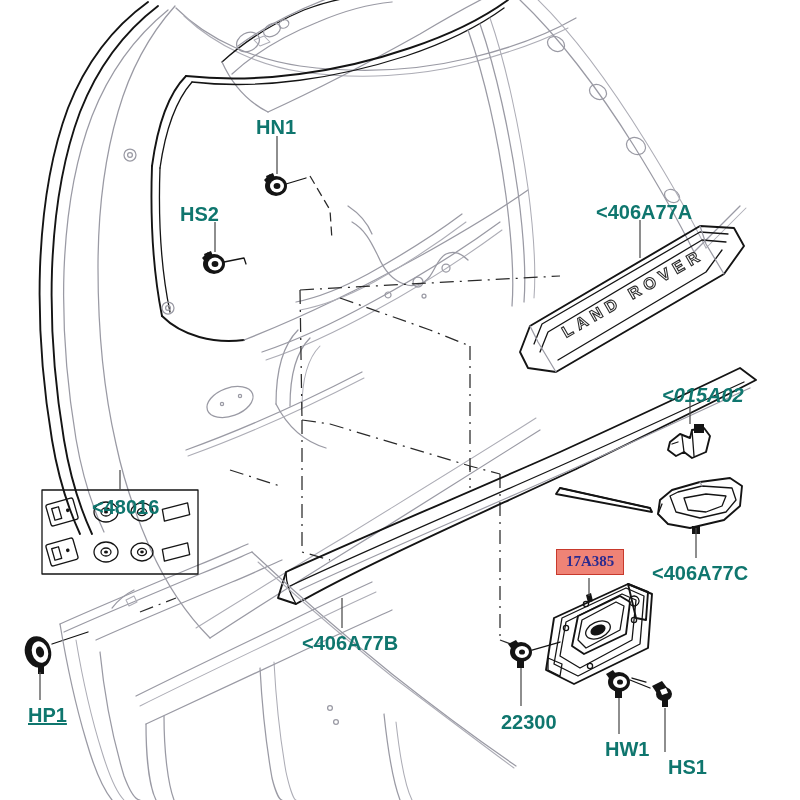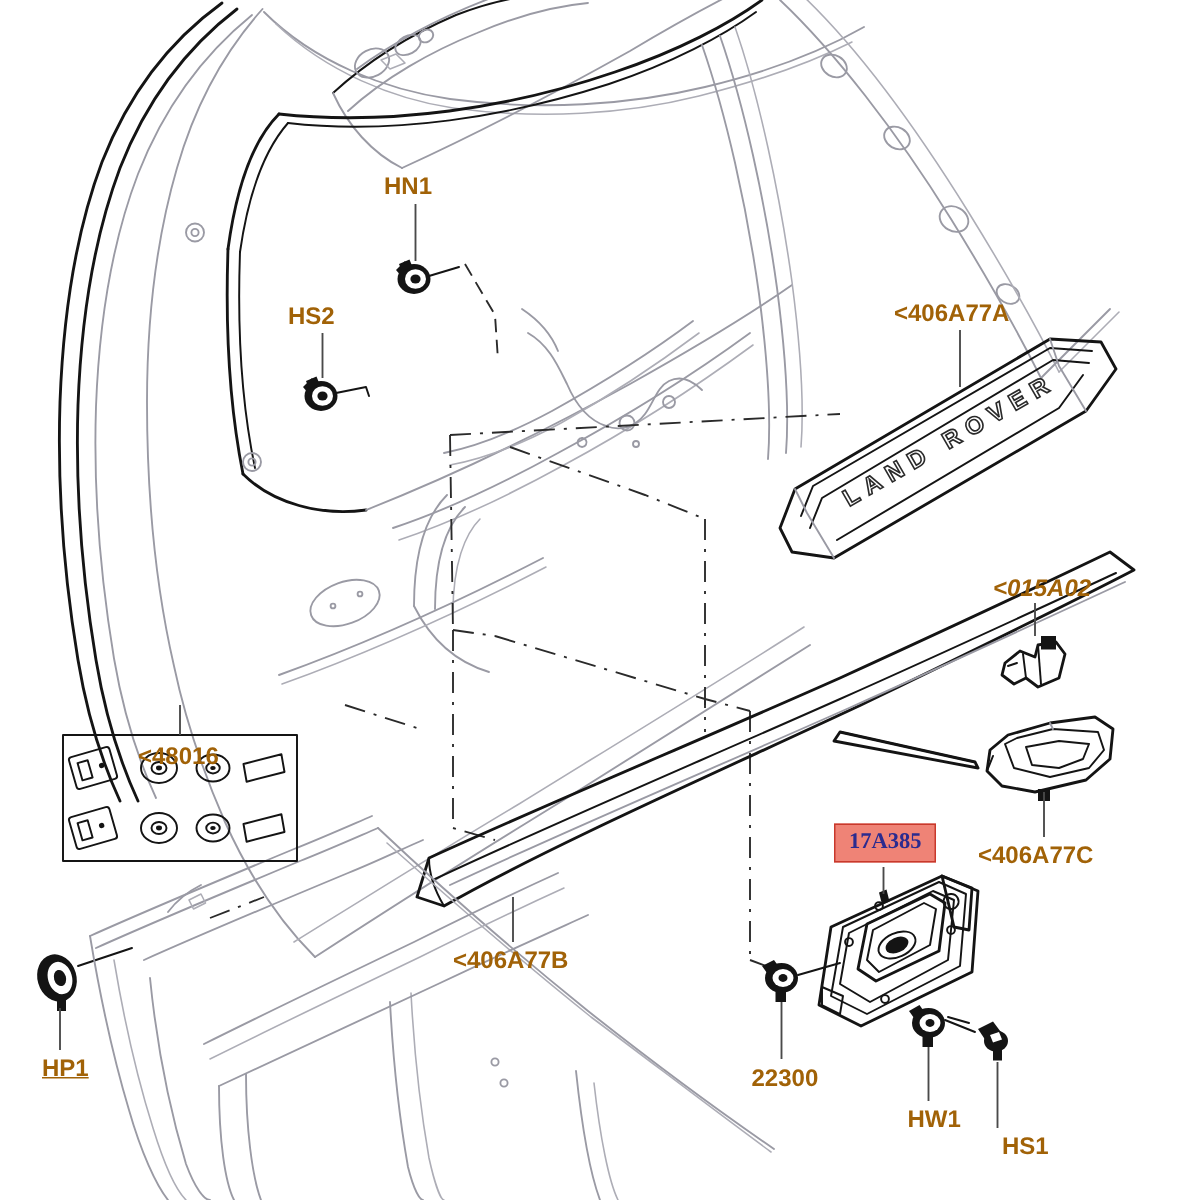--- a/index.html
+++ b/index.html
@@ -6,24 +6,24 @@
   html,body{margin:0;padding:0;background:#ffffff;}
   body{
     width:800px;height:800px;overflow:hidden;
     font-family:"Liberation Sans", sans-serif;
     position:relative;
   }
   #stage{position:absolute;left:0;top:0;width:800px;height:800px;background:#fff;}
   #art{position:absolute;left:0;top:0;width:800px;height:800px;}
   .lbl{
     position:absolute;
-    color:#a16207;
+    color:#0f766e;
     font-weight:bold;
     font-family:"Liberation Sans", sans-serif;
-    font-size:16px;
+    font-size:20px;
     letter-spacing:0px;
     white-space:nowrap;
     line-height:1;
   }
   .lbl.hl{
     color:#2b2b8f;
     background:#ef8376;
     border:1.5px solid #c8392c;
     padding:4px 9px 5px 9px;
     font-size:15px;
@@ -364,21 +364,21 @@
       <line class="ldr" x1="40" y1="700" x2="40" y2="672"></line>
       <line class="ldr" x1="619" y1="734" x2="619" y2="698"></line>
       <line class="ldr" x1="665" y1="752" x2="665" y2="708"></line>
     </g>
 
   </svg>
 
 
   <div id="labels">
       <div class="lbl" style="left: 256px; top: 117px;">HN1</div>
-      <div class="lbl" style="left: 192px; top: 204px;">HS2</div>
+      <div class="lbl" style="left: 180px; top: 204px;">HS2</div>
       <div class="lbl" style="left: 596px; top: 202px;">&lt;406A77A</div>
       <div class="lbl" style="left: 662px; top: 385px; font-style: italic;">&lt;015A02</div>
       <div class="lbl" style="left: 92px; top: 453px; margin-top: 44px;">&lt;48016</div>
       <div class="lbl hl" style="left: 556px; top: 549px; font-family: Liberation Serif, serif;">17A385</div>
       <div class="lbl" style="left: 652px; top: 563px;">&lt;406A77C</div>
       <div class="lbl" style="left: 302px; top: 633px;">&lt;406A77B</div>
       <div class="lbl" style="left: 501px; top: 712px;">22300</div>
       <div class="lbl" style="left: 28px; top: 705px; text-decoration: underline;">HP1</div>
       <div class="lbl" style="left: 605px; top: 739px;">HW1</div>
       <div class="lbl" style="left: 668px; top: 757px;">HS1</div>

